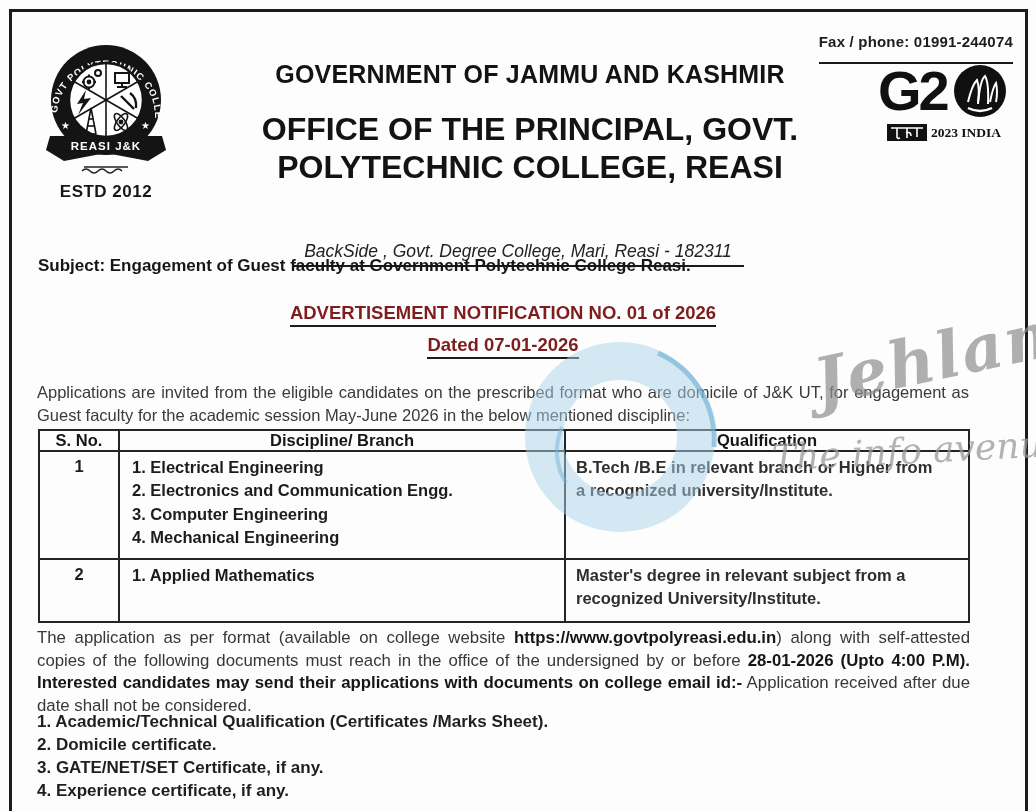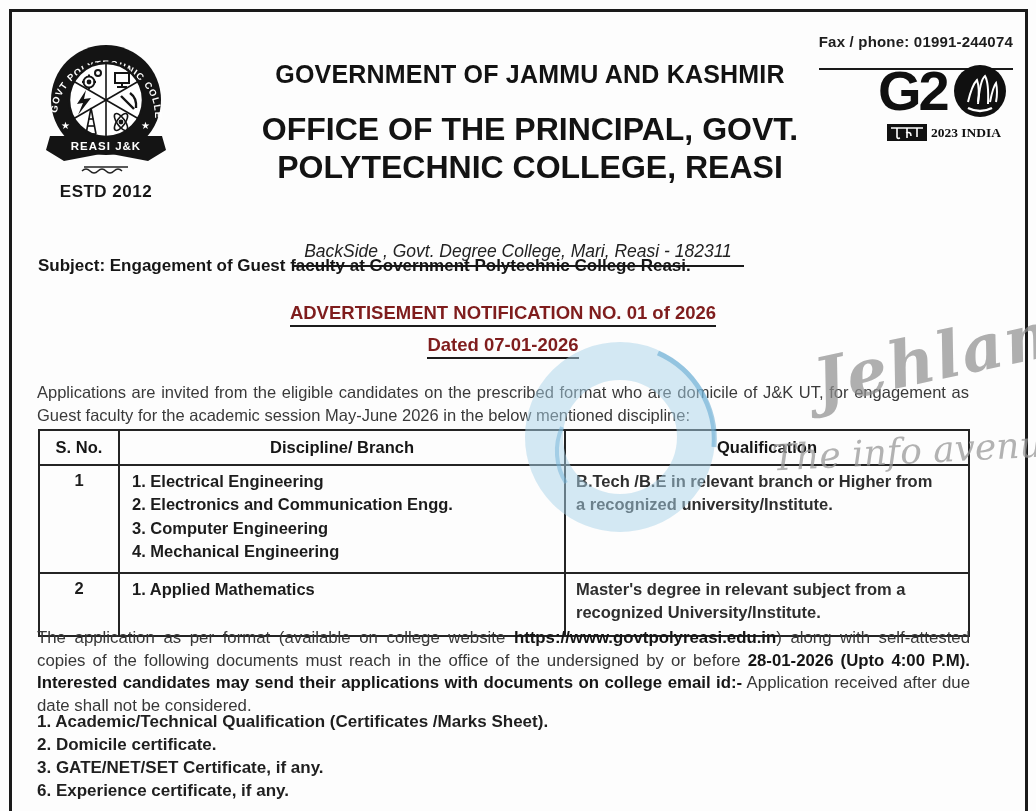--- a/index.html
+++ b/index.html
@@ -3,21 +3,21 @@
 <meta charset="utf-8">
 <style>
   html,body{margin:0;padding:0;}
   body{width:1036px;height:811px;overflow:hidden;background:#ffffff;
        font-family:"Liberation Sans", sans-serif;color:#1d1d1d;}
   .page{position:relative;width:1036px;height:811px;background:#fdfdfd;overflow:hidden;}
   .frame{position:absolute;left:9px;top:9px;width:1013px;height:830px;
          border:3px solid #1a1a1a;pointer-events:none;}
 
   .fax{position:absolute;top:33px;right:23px;font-size:15px;font-weight:bold;
-       border-bottom:2px solid #1a1a1a;padding-bottom:18px;letter-spacing:.2px;margin-left:30px;}
+       border-bottom:2px solid #1a1a1a;padding-bottom:12px;letter-spacing:.2px;margin-left:30px;}
 
   .emblem{position:absolute;left:44px;top:40px;width:124px;text-align:center;}
   .estd{margin-top:-2px;font-weight:bold;font-size:17px;letter-spacing:.5px;color:#161616;}
 
   .head{position:absolute;left:180px;top:60px;width:700px;text-align:center;color:#131313;}
   .head-l1{font-size:25px;font-weight:bold;letter-spacing:.2px;}
   .head-l2{font-size:32px;font-weight:bold;line-height:1.2;margin-top:21px;}
   .head-l3{font-size:32px;font-weight:bold;line-height:1.2;}
 
   .g20{position:absolute;top:62px;right:24px;width:136px;text-align:center;}
@@ -36,21 +36,21 @@
   .notif .u{display:inline-block;font-weight:bold;font-size:18.5px;color:#7f1d1d;
             border-bottom:2.5px solid #1c1c1c;padding-bottom:1px;}
   .notif .dated{margin-top:7px;}
 
   .intro{position:absolute;left:37px;top:381px;width:932px;font-size:16.5px;
          color:#3a3a3a;text-align:justify;line-height:1.39;}
 
   table.dtable{position:absolute;left:38px;top:429px;width:930px;border-collapse:collapse;
                table-layout:fixed;}
   .dtable th,.dtable td{border:2.5px solid #242424;}
-  .dtable th{font-size:16.5px;font-weight:bold;padding:7px 6px;color:#161616;}
+  .dtable th{font-size:16.5px;font-weight:bold;padding:0 6px;color:#161616;}
   .col-sno{width:80px;}.col-disc{width:446px;}.col-qual{width:404px;}
   td.sno{text-align:center;vertical-align:top;font-weight:bold;font-size:16.5px;padding-top:5px;}
   td.disc{vertical-align:top;padding:4px 10px 8px 12px;font-weight:bold;font-size:16.5px;
           line-height:1.42;color:#1c1c1c;}
   td.qual{vertical-align:top;padding:4px 22px 8px 10px;font-weight:bold;font-size:16.5px;
           line-height:1.42;color:#2e2e2e;}
 
   .body-p{position:absolute;left:37px;top:627px;width:933px;font-size:16.8px;color:#373737;
           text-align:justify;line-height:1.34;}
   .body-p b{color:#161616;}
@@ -213,21 +213,21 @@
     </tr>
   </tbody>
     </table>
 
   <div class="body-p"><span>The application as per format (available on college website </span><b>https://www.govtpolyreasi.edu.in</b><span>) along with self-attested copies of the following documents must reach in the office of the undersigned by or before </span><b>28-01-2026 (Upto 4:00 P.M). Interested candidates may send their applications with documents on college email id:-</b><span> Application received after due date shall not be considered.</span></div>
 
   <div class="docs">
     <div>1. Academic/Technical Qualification (Certificates /Marks Sheet).</div>
     <div>2. Domicile certificate.</div>
     <div>3. GATE/NET/SET Certificate, if any.</div>
-    <div>6. Experience certificate, if any.</div>
+    <div>4. Experience certificate, if any.</div>
   </div>
 
   <svg class="wm wm-ring" viewBox="0 0 204 204">
     <circle cx="102" cy="102" r="76" fill="none" stroke="#aad4e9" stroke-width="38" opacity="0.5"></circle>
     <path d="M 140,18 A 95,95 0 0 1 196,112" fill="none" stroke="#5ea5cf" stroke-width="5" opacity="0.55"></path>
     <path d="M 48,148 A 60,60 0 0 1 44,92" fill="none" stroke="#74b4d9" stroke-width="4" opacity="0.5"></path>
   </svg>
   <div class="wm wm-sign">Jehlam</div>
   <div class="wm wm-tag">The info avenue</div>
 </div>

